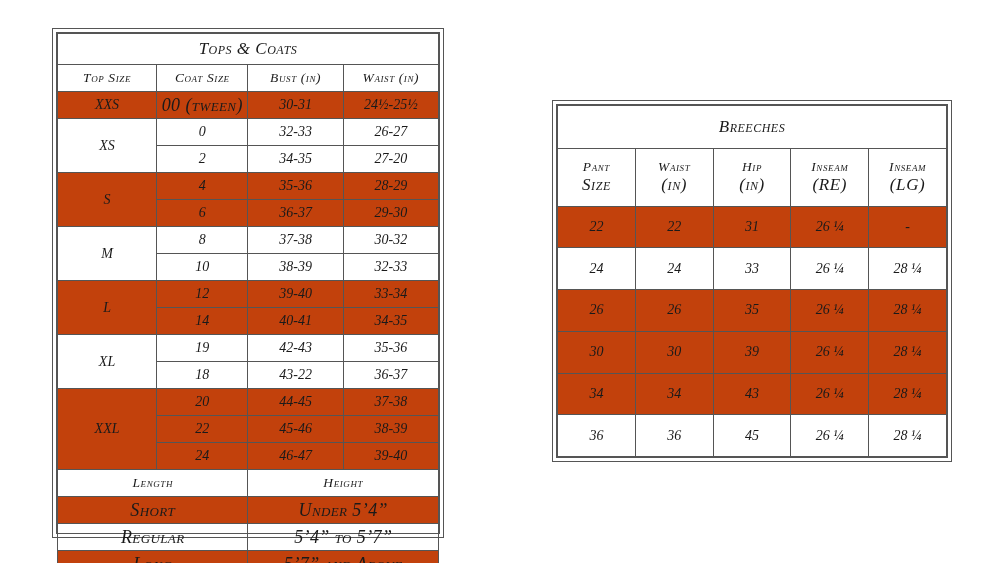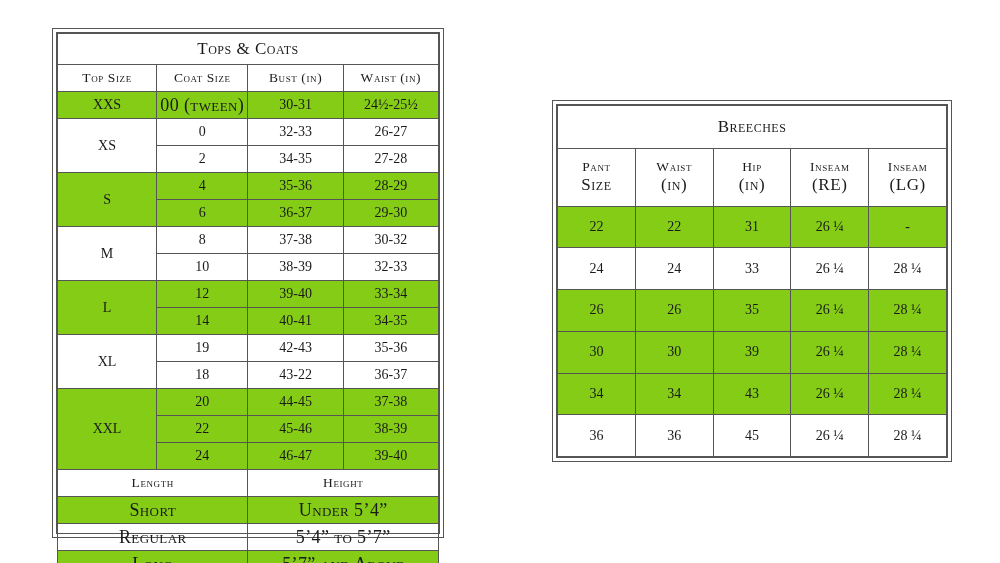--- a/index.html
+++ b/index.html
@@ -21,20 +21,21 @@
     position: absolute;
     background: #ffffff;
     border: 1px solid #555;
     padding: 3px;
     box-sizing: border-box;
   }
   .chart-frame > .inner {
     border: 1px solid #555;
     box-sizing: border-box;
     height: 100%;
+    font-style: italic;
   }
   table.grid {
     border-collapse: collapse;
     width: 100%;
     height: 100%;
     table-layout: fixed;
   }
   table.grid td, table.grid th {
     border: 1px solid #555;
     text-align: center;
@@ -59,21 +60,21 @@
     font-variant: small-caps;
   }
   .cell {
     font-size: 14px;
   }
   .cell.sc {
     font-variant: small-caps;
     font-size: 18px;
     letter-spacing: .4px;
   }
-  .shade { background: #84cc16; }
+  .shade { background: #c2410c; }
 
   
   #tops {
     left: 52px;
     top: 28px;
     width: 392px;
     height: 510px;
   }
   #tops table.grid td { height: 26px; }
 
@@ -116,21 +117,21 @@
           </tr>
           <tr>
             <td rowspan="2" class="cell">XS</td>
             <td class="cell ">0</td>
             <td class="cell">32-33</td>
             <td class="cell">26-27</td>
           </tr>
           <tr>
             <td class="cell ">2</td>
             <td class="cell">34-35</td>
-            <td class="cell">27-28</td>
+            <td class="cell">27-20</td>
           </tr>
           <tr>
             <td rowspan="2" class="cell shade">S</td>
             <td class="cell shade ">4</td>
             <td class="cell shade">35-36</td>
             <td class="cell shade">28-29</td>
           </tr>
           <tr>
             <td class="cell shade ">6</td>
             <td class="cell shade">36-37</td>

